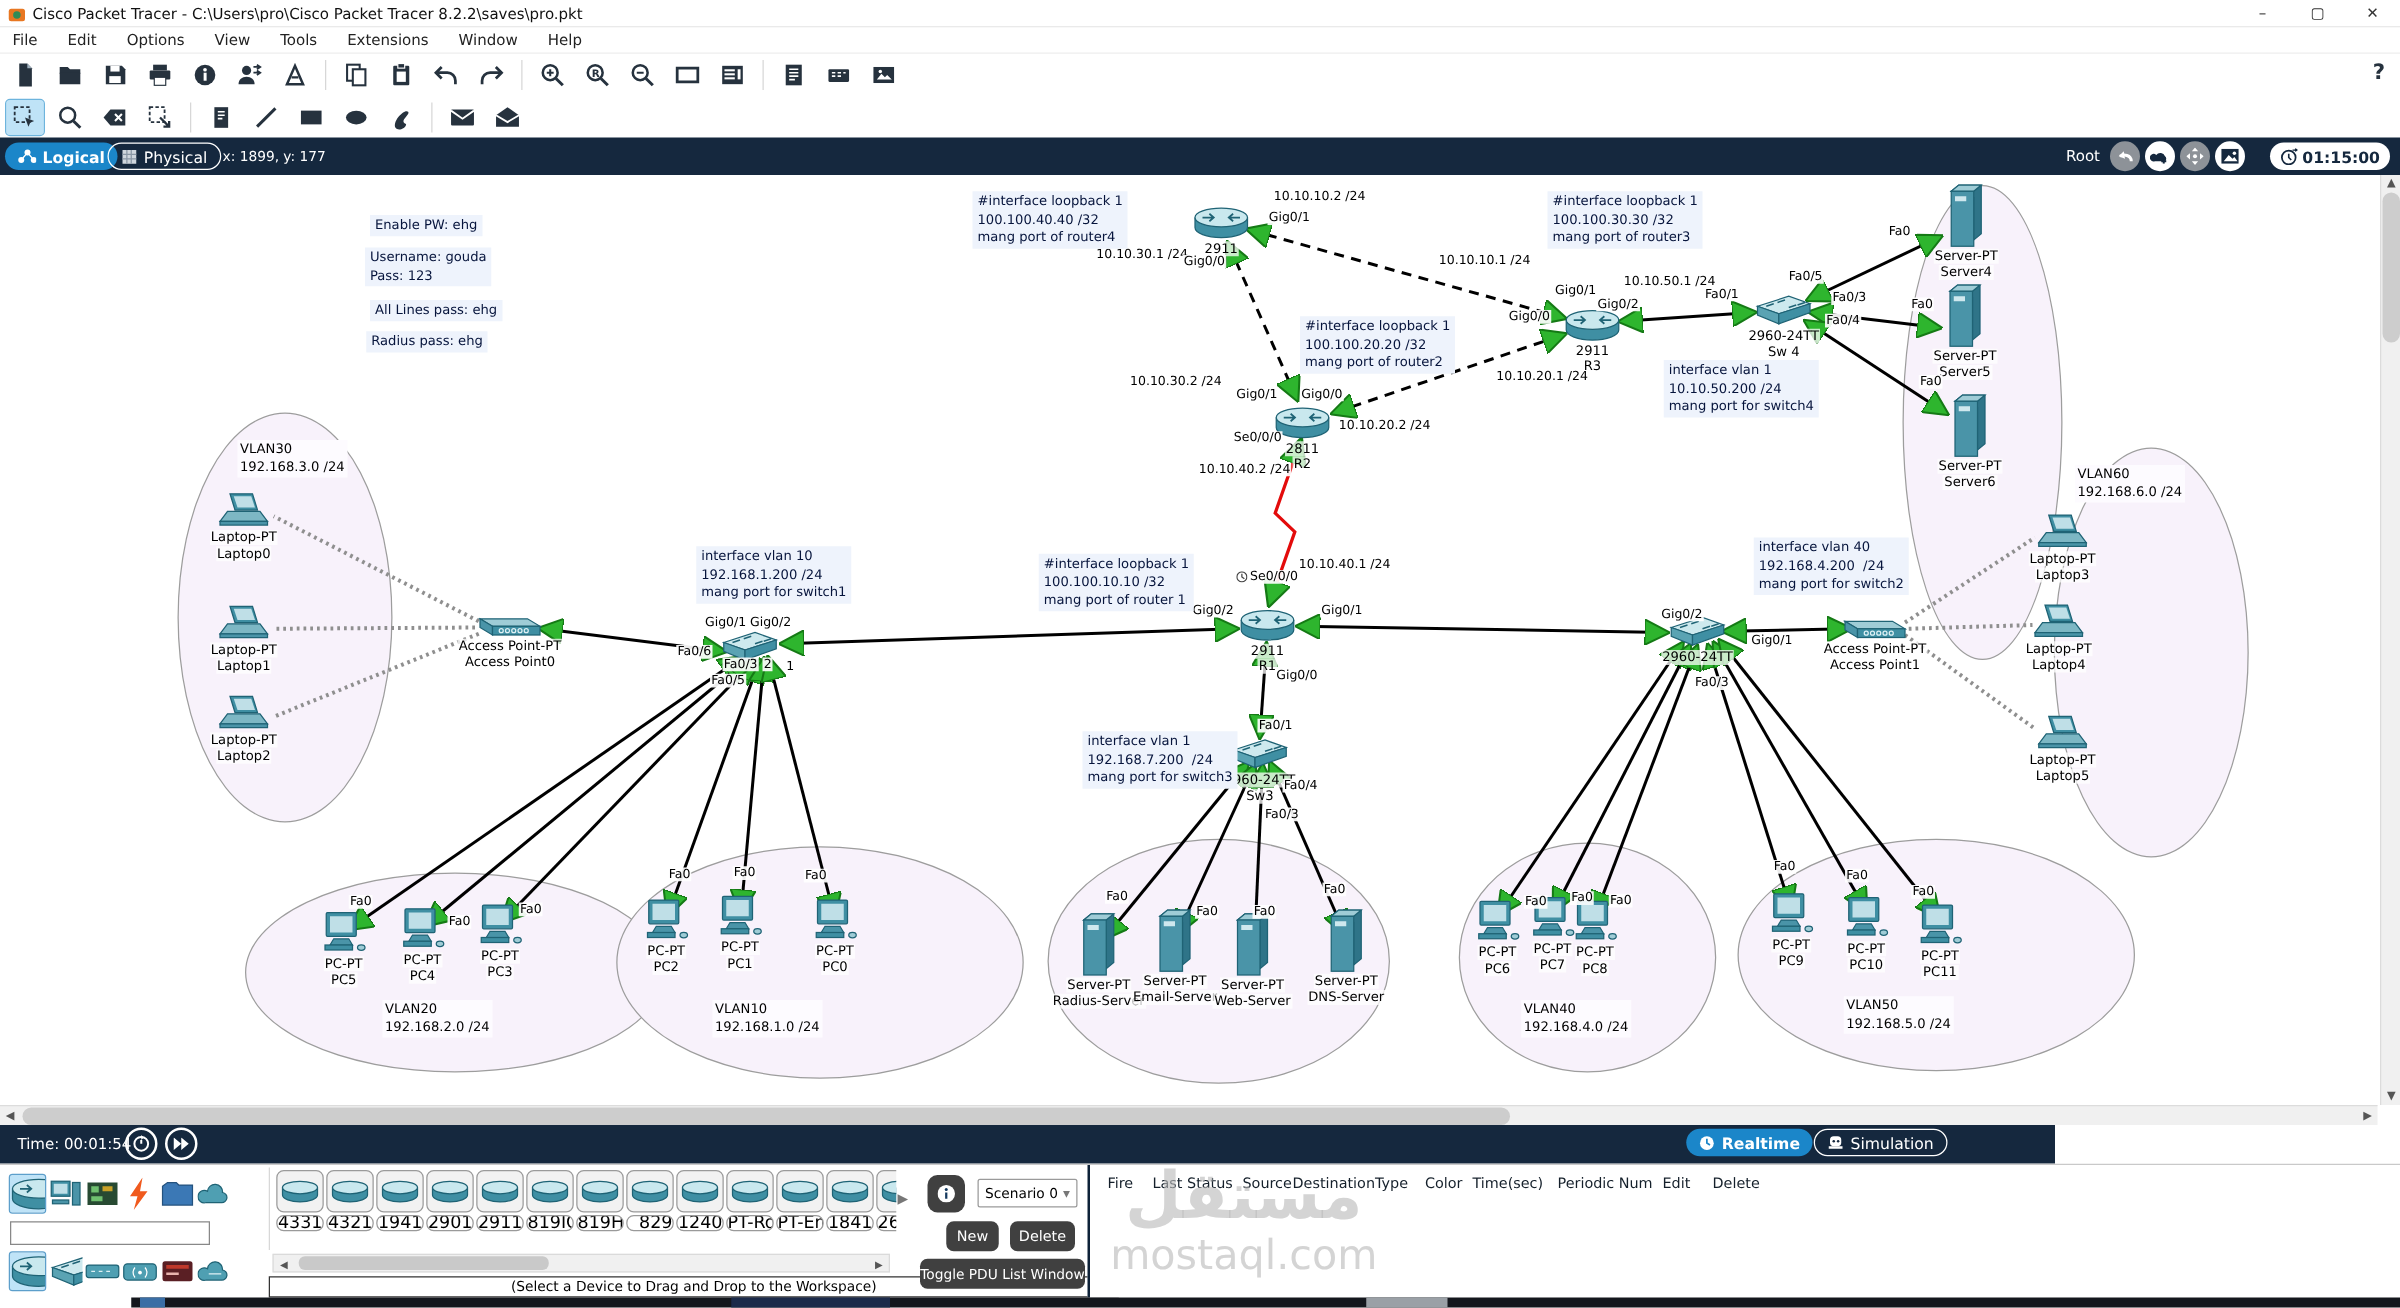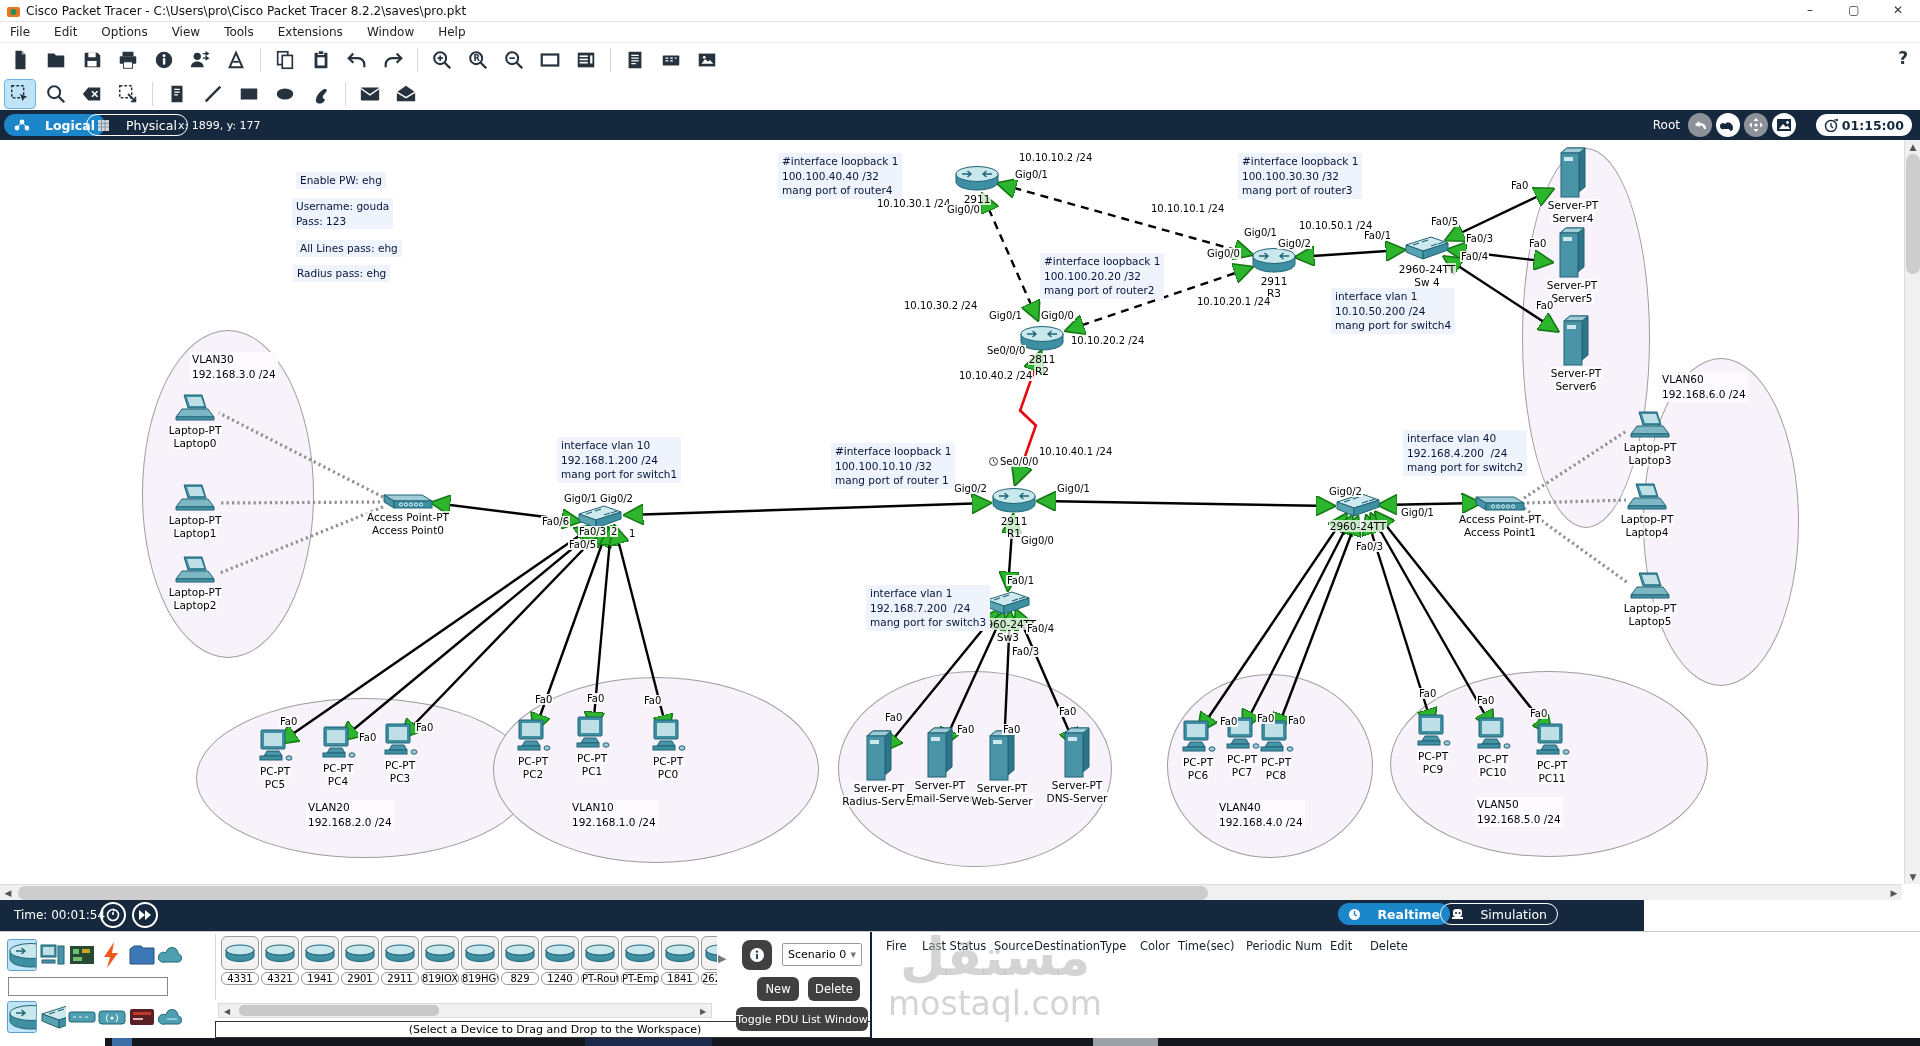--- a/index.html
+++ b/index.html
@@ -14,21 +14,21 @@
   #menubar { position:absolute; left:0; top:22px; width:1920px; height:21px; background:#fff; display:flex; gap:4px;
     font-size:12px; color:#222; border-bottom:1px solid #eee; }
   #menubar span { padding:3px 10px; }
   #toolbar1 { position:absolute; left:2px; top:44px; height:32px; display:flex; align-items:center; }
   #toolbar2 { position:absolute; left:2px; top:78px; height:32px; display:flex; align-items:center; }
   .tbtn { width:30px; height:28px; display:flex; align-items:center; justify-content:center; margin:0 3px; border-radius:3px; }
   .tbtn.active { background:#bfe3f7; outline:1px solid #6db4dd; }
   .tsep { width:1px; height:24px; background:#d7d7d7; margin:0 6px; }
   #helpbtn { position:absolute; right:12px; top:48px; font-size:17px; font-weight:bold; color:#26323e; }
   #viewbar { position:absolute; left:0; top:110px; width:1920px; height:30px; background:#15283e; color:#fff; }
-  .pill { position:absolute; height:22px; top:4px; border-radius:11px; display:flex; align-items:center; gap:16px;
+  .pill { position:absolute; height:22px; top:4px; border-radius:11px; display:flex; align-items:center; gap:5px;
     font-size:12.5px; font-weight:bold; padding:0 10px; }
   .pill.sel { background:#1b86c9; color:#fff; }
   .pill.unsel { background:transparent; border:1px solid #fff; color:#fff; font-weight:normal; }
   .coords { position:absolute; left:178px; top:9px; font-size:11px; }
   #rootlbl { position:absolute; right:240px; top:8px; font-size:12px; }
   .cbtn { position:absolute; top:3px; width:24px; height:24px; border-radius:12px; display:flex; align-items:center; justify-content:center; }
   .cbtn.gray { background:#8d9298; }
   .cbtn.white { background:#fff; }
   #clockpill { position:absolute; right:8px; top:4px; height:22px; background:#fff; color:#15283e; border-radius:11px;
     display:flex; align-items:center; gap:4px; font-size:12.5px; font-weight:bold; padding:0 8px; }
@@ -53,21 +53,21 @@
   #timelbl { position:absolute; left:14px; top:8px; font-size:12px; }
   #panel { position:absolute; left:0; top:931px; width:1920px; height:107px; background:#fff; border-top:1px solid #c9c9c9; }
   .catcell { position:absolute; width:28px; height:30px; display:flex; align-items:center; justify-content:center; border-radius:2px; }
   .catcell.sel { background:#bfe3f7; outline:1px solid #5d9fcb; }
   #catbox { position:absolute; left:8px; top:45px; width:160px; height:19px; background:#fff; border:1px solid #888; }
   #palette { position:absolute; left:215px; top:2px; width:502px; height:66px; overflow:hidden; border-left:1px solid #d8d8d8; }
   .mod { position:absolute; top:2px; width:38px; }
   .modicon { width:38px; height:34px; border:1px solid #9a9a9a; border-radius:6px; background:#f2f2f2;
     display:flex; align-items:center; justify-content:center; }
   .modlbl { margin-top:2px; width:38px; height:13px; border:1px solid #9a9a9a; border-radius:6px; background:#fff;
-    font-size:10px; text-align:center; line-height:11px; overflow:hidden; white-space:nowrap; }
+    font-size:14px; text-align:right; line-height:11px; overflow:hidden; white-space:nowrap; }
   #palscroll { position:absolute; left:218px; top:71px; width:494px; height:15px; background:#f0f0f0; border:1px solid #dadada; }
   #palthumb { position:absolute; left:20px; top:1px; width:200px; height:11px; background:#c9c9c9; border-radius:5px; }
   #palexp { position:absolute; left:718px; top:20px; font-size:11px; color:#777; }
   #hintbar { position:absolute; left:215px; top:89px; width:680px; height:17px; border:1px solid #333; background:#fff;
     font-size:11px; text-align:center; line-height:15px; color:#000; }
   #scen { position:absolute; left:736px; top:0; width:132px; height:89px; }
   .nbtn { position:absolute; background:#404040; color:#fff; border-radius:6px; font-size:11.5px;
     display:flex; align-items:center; justify-content:center; }
   #scendd { position:absolute; left:46px; top:11px; width:80px; height:23px; border:1px solid #9a9a9a; border-radius:2px;
     background:#fff; font-size:11px; display:flex; align-items:center; justify-content:space-between; padding:0 5px; color:#000; }

